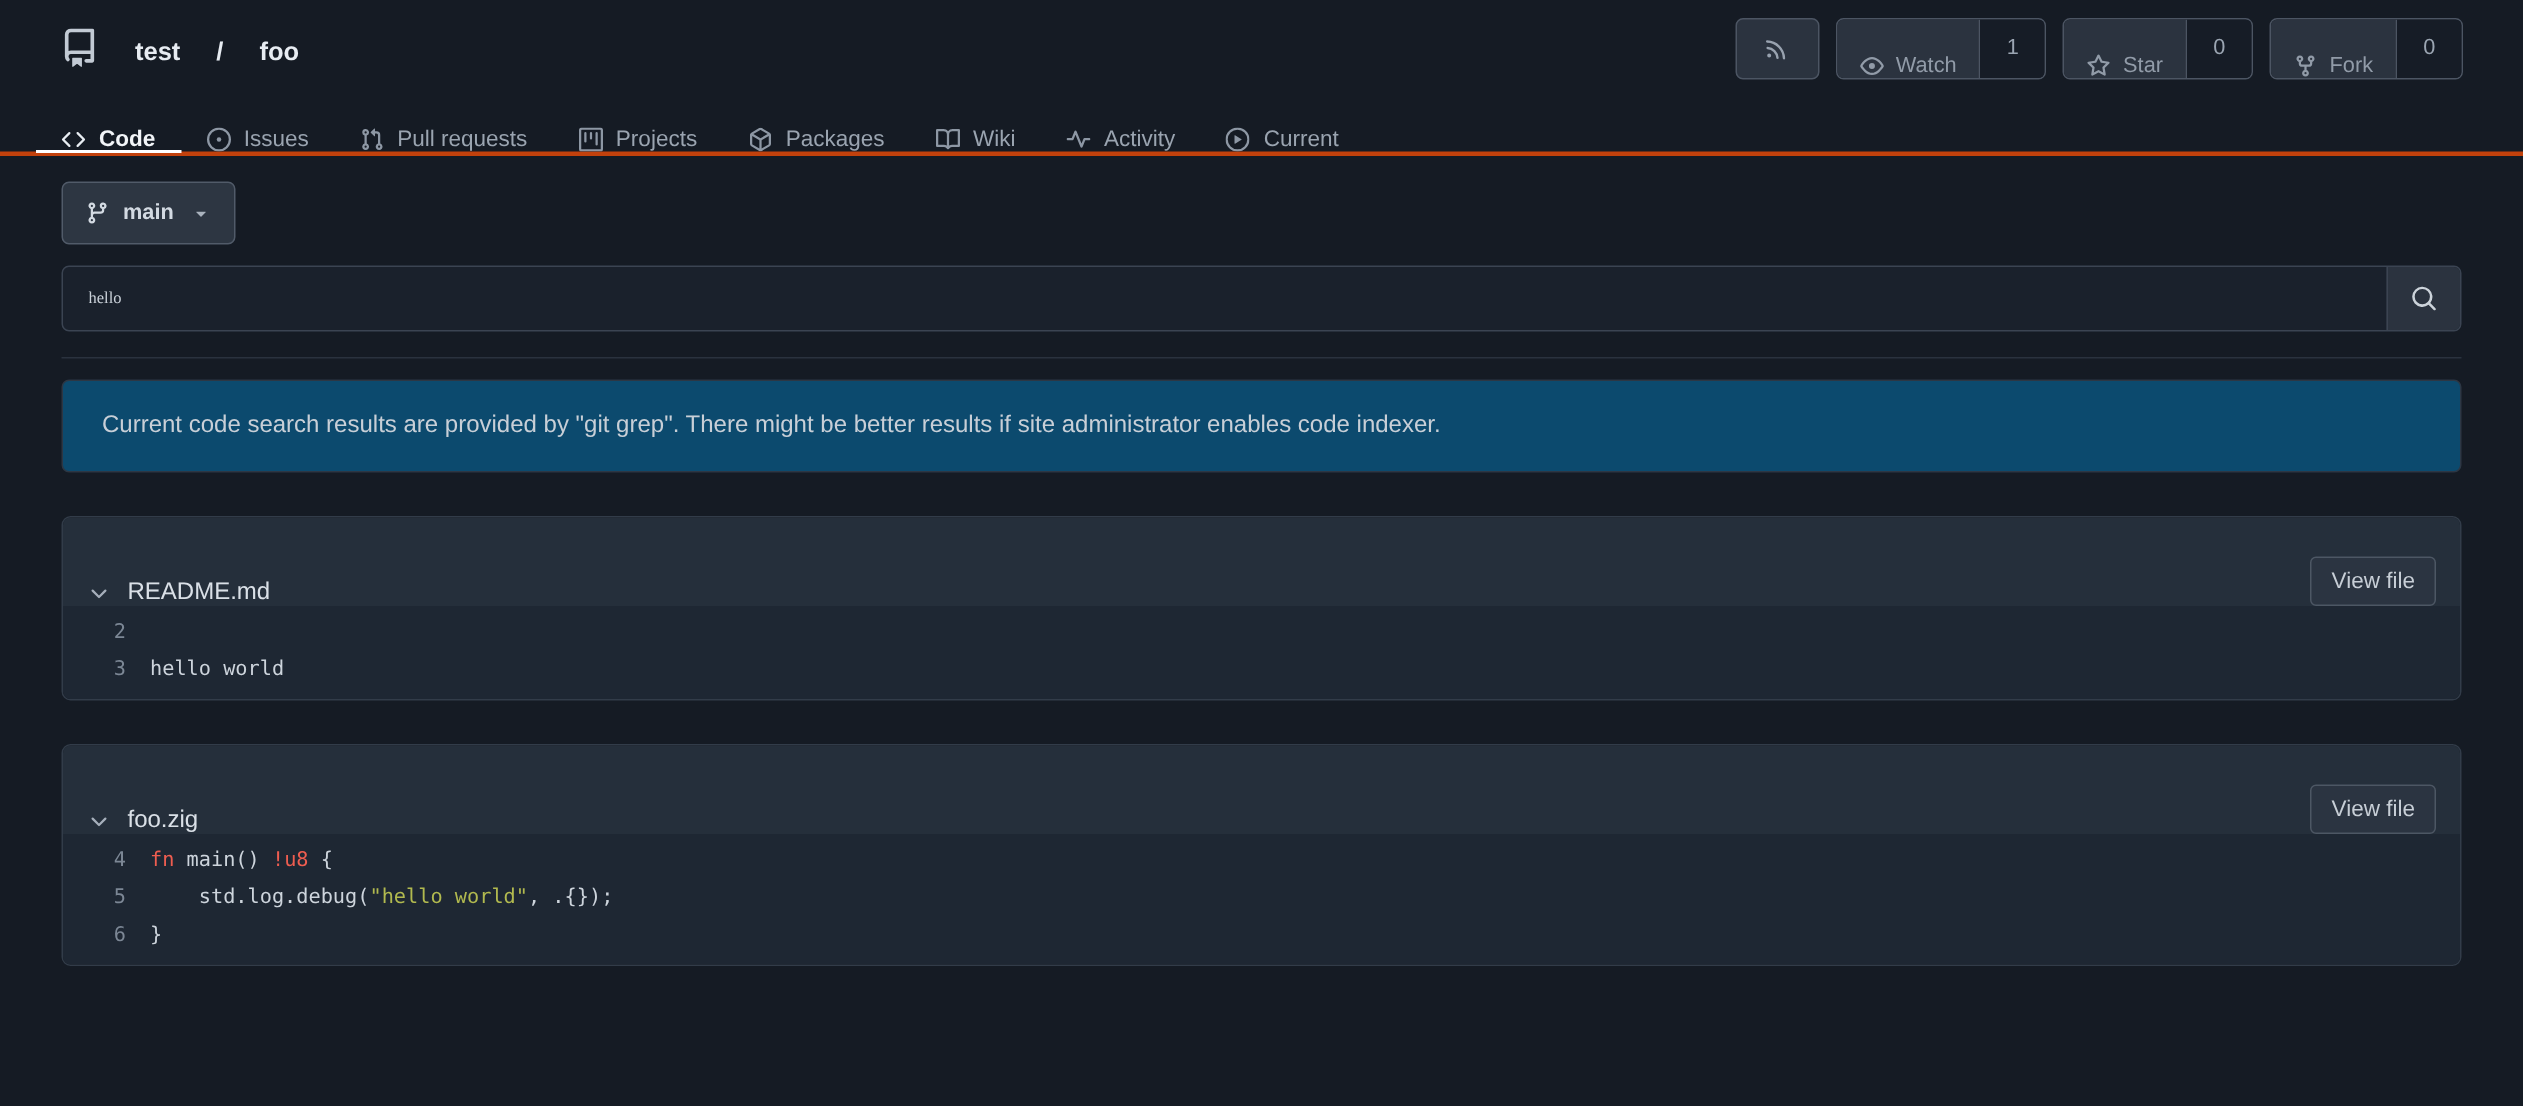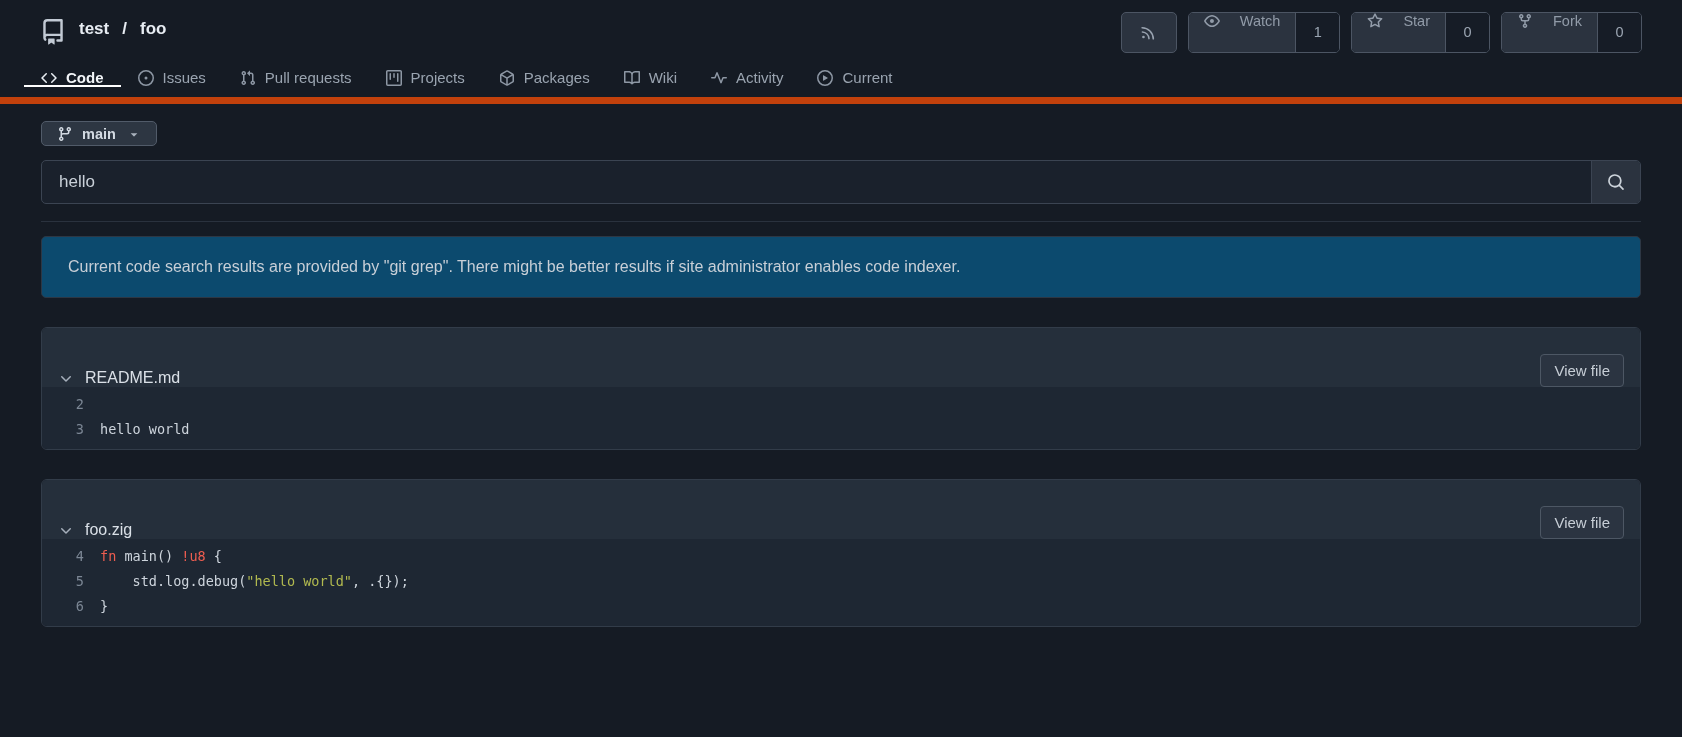--- a/index.html
+++ b/index.html
@@ -9,84 +9,84 @@
     font-family:"Liberation Sans", sans-serif;
     color:#c8cfd7;
   }
   svg { display:block; flex:none; }
 
   
   .topbar {
     display:flex; align-items:center; justify-content:space-between;
     padding:12px 40px 6px 40px; height:58px;
   }
-  .repo-title { display:flex; align-items:flex-start; gap:13px; color:#e7ecf2; }
+  .repo-title { display:flex; align-items:flex-end; gap:24px; color:#e7ecf2; }
   .repo-title .t { font-size:17px; font-weight:bold; color:#e7ecf2; text-decoration:none; }
   .repo-title .sep { font-size:17px; font-weight:bold; color:#e7ecf2; }
   .repo-icon { color:#c2cad4; }
 
   .top-actions { display:flex; gap:11px; }
   .btn-group {
     display:flex; border:1px solid #4c5563; border-radius:5px;
     overflow:hidden; height:41px;
   }
   .btn-main {
-    display:flex; align-items:flex-start; gap:20px; padding:0 15px;
+    display:flex; align-items:flex-end; gap:8px; padding:0 15px;
     background:#2b333f; color:#919ba8; font-size:14.5px; cursor:pointer;
     border:none; font-family:inherit;
   }
   .btn-count {
     display:flex; align-items:center; justify-content:center;
     min-width:44px; padding:0 12px; background:#161c26; color:#9ba5b2;
     font-size:14.5px; border-left:1px solid #4c5563; cursor:pointer;
   }
   .rss-btn {
     display:flex; align-items:center; justify-content:center;
     width:56px; height:41px; background:#2b333f; color:#98a2af;
     border:1px solid #4c5563; border-radius:5px; cursor:pointer;
   }
 
   
   .tabbar {
-    display:flex; align-items:center; height:46px;
-    padding:0 24px; border-bottom:7px solid #c2410c;
+    display:flex; align-items:flex-end; height:46px;
+    padding:0 24px; border-bottom:3px solid #c2410c;
   }
   .tab {
     position:relative; display:flex; align-items:center; gap:9px;
     padding:0 17px; color:#9aa4b0; font-size:15px; cursor:pointer;
     text-decoration:none;
   }
   .tab .ticon { color:#8d97a4; }
   .tab.active { color:#f2f5f8; font-weight:bold; }
   .tab.active .ticon { color:#e8edf2; }
   .tab.active::after {
     content:""; position:absolute; left:0; right:0; bottom:-1px;
     height:2px; background:#ffffff;
   }
 
   
   .content { padding:0 41px; }
 
   .branch-row { margin:17px 0 14px 0; }
   .branch-btn {
-    display:inline-flex; align-items:center; gap:9px; height:25px;
+    display:inline-flex; align-items:center; gap:9px; height:42px;
     padding:0 15px; background:#2d3642; border:1px solid #515b69;
     border-radius:5px; color:#d3dae2; font-size:14.5px; font-weight:bold;
     cursor:pointer; font-family:inherit;
   }
   .branch-btn .caret { color:#a9b2bd; margin-left:2px; }
 
   .search-row {
     display:flex; height:44px; background:#1a212c;
     border:1px solid #3b4452; border-radius:5px; overflow:hidden;
   }
   .search-input {
     flex:1; background:transparent; border:none; outline:none;
-    color:#c9d0d8; font-size:17px; padding:0 17px;
-    font-family:Liberation Sans, sans-serif;
+    color:#c9d0d8; font-size:11px; padding:0 17px;
+    font-family:Liberation Serif, serif;
   }
   .fuzzy-select {
     display:flex; align-items:center; justify-content:space-between;
     width:160px; padding:0 15px; border-left:1px solid #3b4452;
     color:#bcc4cd; font-size:15.5px; cursor:pointer;
   }
   .fuzzy-select .caret { color:#9aa4b0; }
   .search-btn {
     display:flex; align-items:center; justify-content:center; width:49px;
     background:#2b333f; border:none; border-left:1px solid #3b4452;

